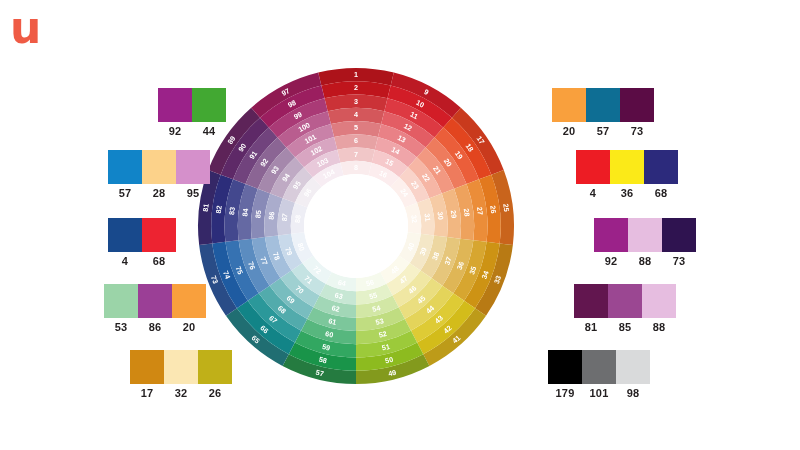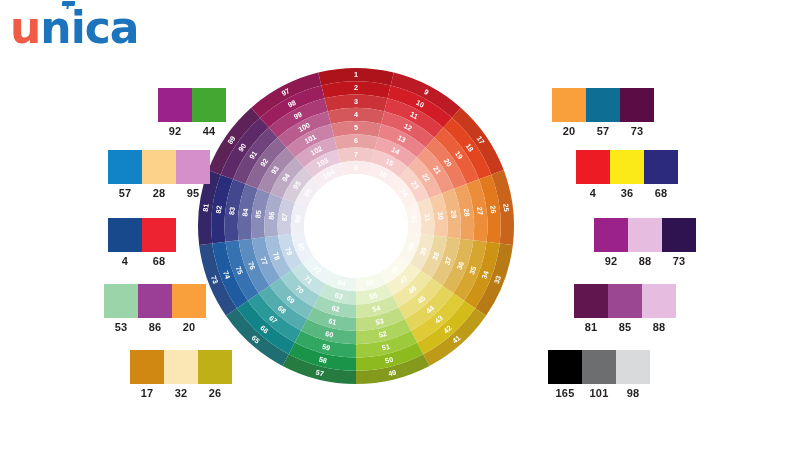--- a/index.html
+++ b/index.html
@@ -64,24 +64,20 @@
     font-size:11px;font-weight:700;color:#231f20;
     font-family:"Liberation Sans", sans-serif;
     letter-spacing:0.2px;
   }
 </style>
 </head>
 <body>
 
 <div id="logo">
   <span class="lt u">u</span>
-  <span class="lt rest">
-    <span class="cap"></span>
-    <span>nica</span>
-  </span>
 </div>
 
 <div id="wheel-wrap">
   <svg id="wheel-svg" viewBox="0 0 320 320">
     <g id="wheel-sectors">
         <path d="M122.18812504256587 6.591192846683782A158 158 0 0 1 197.81187495743413 6.591192846683782L194.640942405624 19.456171927578964A144.75 144.75 0 0 0 125.35905759437603 19.456171927578964Z" fill="rgb(173,19,26)"></path>
         <path d="M125.35905759437603 19.456171927578964A144.75 144.75 0 0 1 194.640942405624 19.456171927578964L191.47000985381385 32.32115100847416A131.5 131.5 0 0 0 128.52999014618615 32.32115100847416Z" fill="rgb(191,21,28)"></path>
         <path d="M128.52999014618615 32.32115100847416A131.5 131.5 0 0 1 191.47000985381385 32.32115100847416L188.29907730200372 45.18613008936936A118.25 118.25 0 0 0 131.7009226979963 45.18613008936936Z" fill="rgb(203,50,55)"></path>
         <path d="M131.7009226979963 45.18613008936936A118.25 118.25 0 0 1 188.29907730200372 45.18613008936936L185.12814475019357 58.05110917026454A105 105 0 0 0 134.87185524980643 58.05110917026454Z" fill="rgb(212,87,91)"></path>
         <path d="M134.87185524980643 58.05110917026454A105 105 0 0 1 185.12814475019357 58.05110917026454L181.95721219838344 70.91608825115972A91.75 91.75 0 0 0 138.04278780161658 70.91608825115972Z" fill="rgb(222,124,128)"></path>
@@ -400,17 +396,17 @@
       <div class="lbl">88</div>
     </div>
   </div>
 <div class="palette" style="left:548px;top:350px;">
     <div class="chips">
       <div class="chip" style="background: rgb(0, 0, 0);"></div>
       <div class="chip" style="background: rgb(109, 110, 112);"></div>
       <div class="chip" style="background: rgb(217, 218, 219);"></div>
     </div>
     <div class="labels">
-      <div class="lbl">165</div>
+      <div class="lbl">179</div>
       <div class="lbl">101</div>
       <div class="lbl">98</div>
     </div>
   </div>
 
 </body></html>

